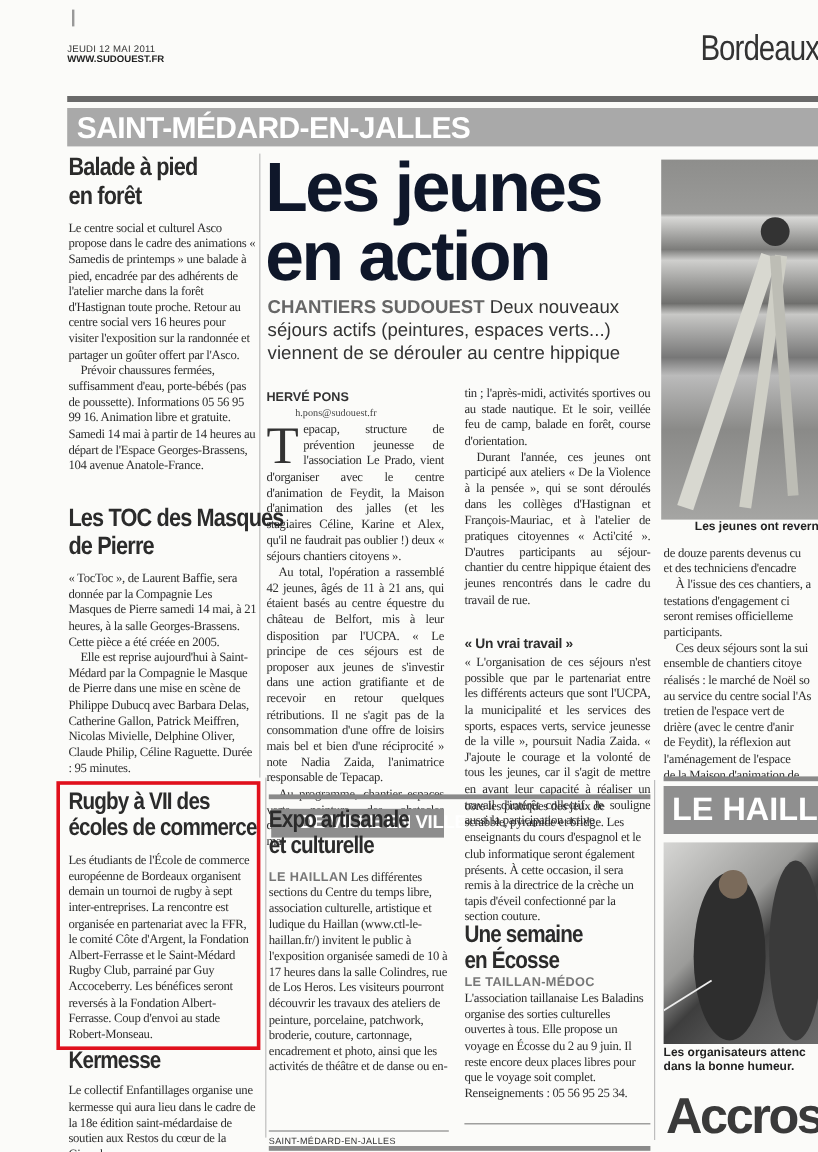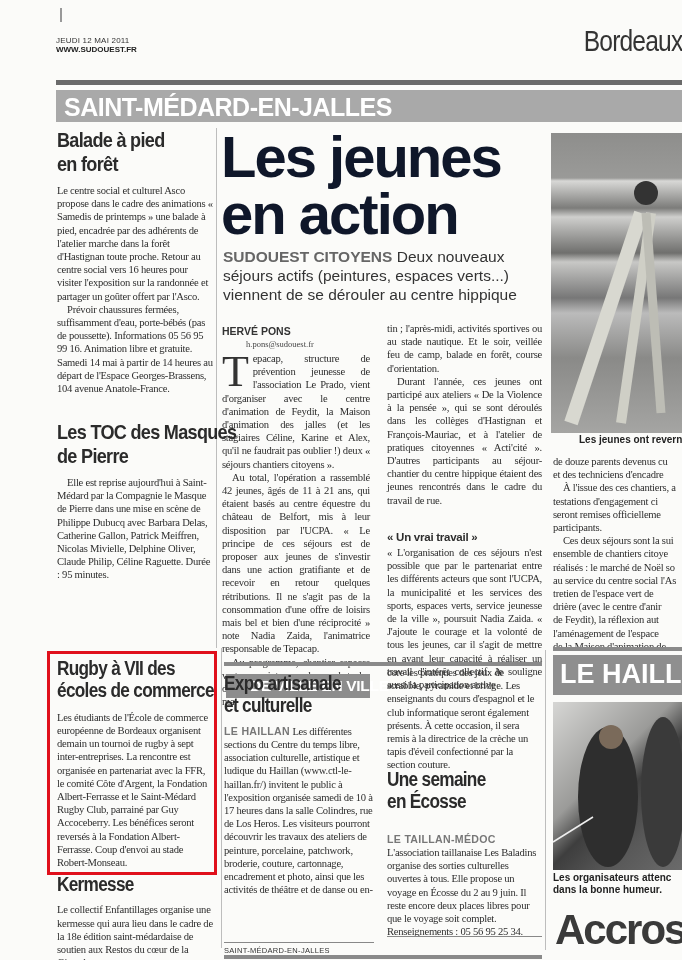--- a/index.html
+++ b/index.html
@@ -74,20 +74,21 @@
     <p class="ind">Prévoir chaussures fermées, suffisamment d'eau, porte-bébés (pas de poussette). Informations 05 56 95 99 16. Animation libre et gratuite. Samedi 14 mai à partir de 14 heures au départ de l'Espace Georges-Brassens, 104 avenue Anatole-France.</p>
   </div>
 </div>
 
 <div class="abs col-left" style="top:420px;">
   <div class="hl" style="font-size:21px;">
     <div>Les TOC des Masques</div>
     <div>de Pierre</div>
   </div>
   <div class="body" style="margin-top:9px;">
+    <p>« TocToc », de Laurent Baffie, sera donnée par la Compagnie Les Masques de Pierre samedi 14 mai, à 21 heures, à la salle Georges-Brassens. Cette pièce a été créée en 2005.</p>
     <p class="ind">Elle est reprise aujourd'hui à Saint-Médard par la Compagnie le Masque de Pierre dans une mise en scène de Philippe Dubucq avec Barbara Delas, Catherine Gallon, Patrick Meiffren, Nicolas Mivielle, Delphine Oliver, Claude Philip, Céline Raguette. Durée : 95 minutes.</p>
   </div>
 </div>
 
 <div class="abs red-box"></div>
 <div class="abs col-left" style="top:657px;">
   <div class="hl" style="font-size:20px;">
     <div>Rugby à VII des</div>
     <div>écoles de commerce</div>
   </div>
@@ -103,21 +104,21 @@
   <div class="body" style="margin-top:8px;">
     <p>Le collectif Enfantillages organise une kermesse qui aura lieu dans le cadre de la 18e édition saint-médardaise de soutien aux Restos du cœur de la Gironde.</p>
   </div>
 </div>
 
 <div class="abs main-title">
   <div>Les jeunes</div>
   <div>en action</div>
 </div>
 <div class="abs deck">
-  <b>SUDOUEST CITOYENS</b>
+  <b>CHANTIERS SUDOUEST</b>
   <span>Deux nouveaux séjours actifs (peintures, espaces verts...) viennent de se dérouler au centre hippique</span>
 </div>
 <div class="abs byline">HERVÉ PONS</div>
 <div class="abs email">h.pons@sudouest.fr</div>
 
 <div class="abs body just" style="left:222px;top:352px;width:148px;">
   <p><span class="dropcap">T</span><span>epacap, structure de prévention jeunesse de l'association Le Prado, vient d'organiser avec le centre d'animation de Feydit, la Maison d'animation des jalles (et les stagiaires Céline, Karine et Alex, qu'il ne faudrait pas oublier !) deux « séjours chantiers citoyens ».</span></p>
   <p class="ind">Au total, l'opération a rassemblé 42 jeunes, âgés de 11 à 21 ans, qui étaient basés au centre équestre du château de Belfort, mis à leur disposition par l'UCPA. « Le principe de ces séjours est de proposer aux jeunes de s'investir dans une action gratifiante et de recevoir en retour quelques rétributions. Il ne s'agit pas de la consommation d'une offre de loisirs mais bel et bien d'une réciprocité » note Nadia Zaida, l'animatrice responsable de Tepacap.</p>
   <p class="ind">Au programme, chantier espaces verts, peinture des obstacles d'équitation, entretien des écuries le ma-</p>
 </div>
@@ -174,21 +175,21 @@
 
 <div class="abs body" style="left:387px;top:666px;width:155px;">
   <p>core les pratiques des jeux de scrabble, pyramide et bridge. Les enseignants du cours d'espagnol et le club informatique seront également présents. À cette occasion, il sera remis à la directrice de la crèche un tapis d'éveil confectionné par la section couture.</p>
 </div>
 
 <div class="abs" style="left:387px;top:768px;width:155px;">
   <div class="hl" style="font-size:20px;">
     <div>Une semaine</div>
     <div>en Écosse</div>
   </div>
-  <div class="body" style="margin-top:20px;">
+  <div class="body" style="margin-top:0;">
     <p><span class="kicker">LE TAILLAN-MÉDOC</span> <span>L'association taillanaise Les Baladins organise des sorties culturelles ouvertes à tous. Elle propose un voyage en Écosse du 2 au 9 juin. Il reste encore deux places libres pour que le voyage soit complet. Renseignements : 05 56 95 25 34.</span></p>
   </div>
 </div>
 
 <div class="abs" style="left:387px;top:936px;width:155px;height:1px;background:#888;"></div>
 <div class="abs" style="left:224px;top:942px;width:150px;height:1px;background:#888;"></div>
 <div class="abs footer-label">SAINT-MÉDARD-EN-JALLES</div>
 <div class="abs" style="left:224px;top:955px;width:318px;height:4px;background:#8a8a8a;"></div>
 
 <div class="abs lehaillan-bar"></div>

